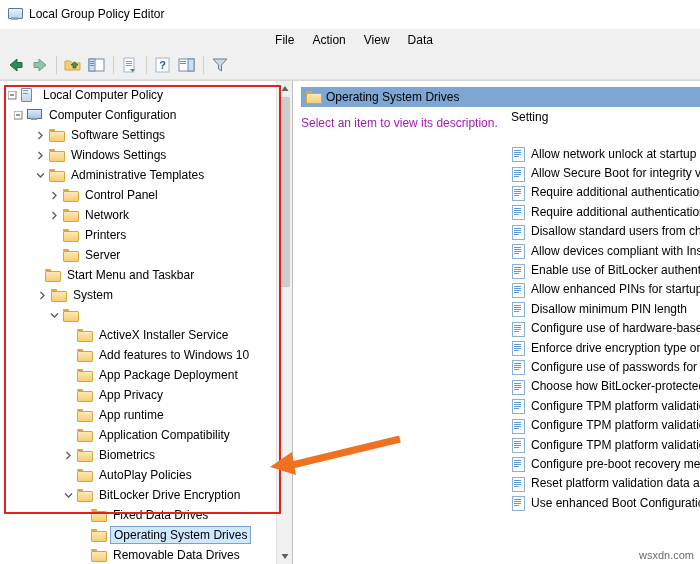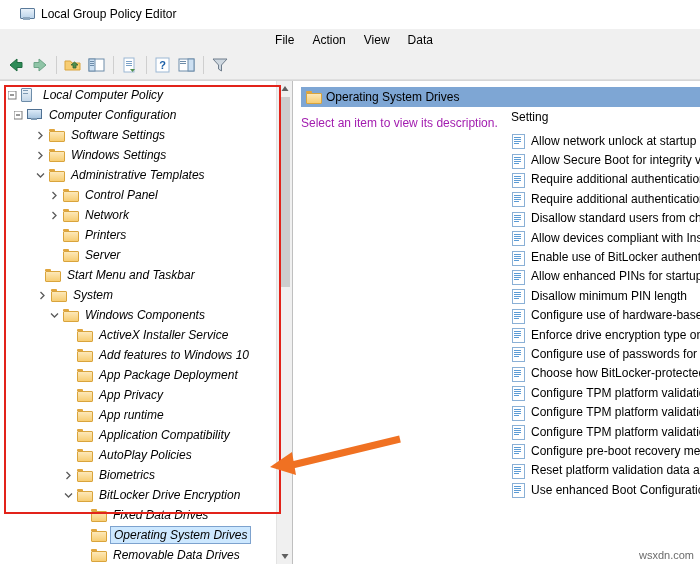--- a/index.html
+++ b/index.html
@@ -21,21 +21,21 @@
     inset: 0;
     display: flex;
     flex-direction: column;
     background: #f0f0f0;
   }
   
   .titlebar {
     height: 28px;
     display: flex;
     align-items: center;
-    padding-left: 19px;
+    padding-left: 7px;
     background: #ffffff;
     border-bottom: 1px solid #ffffff;
   }
   .title-icon {
     width: 16px;
     height: 16px;
     margin-right: 6px;
     position: relative;
     flex: none;
   }
@@ -110,21 +110,20 @@
     width: 292px;
     flex: none;
     position: relative;
     background: #ffffff;
     overflow: hidden;
     border-right: 1px solid #bfbfbf;
   }
   .tree {
     padding: 4px 0 0 0;
     position: relative;
-    font-style: italic;
   }
   .node {
     display: flex;
     align-items: center;
     height: 20px;
     white-space: nowrap;
     font-size: 12px;
     line-height: 20px;
   }
   .node .expander {
@@ -277,21 +276,21 @@
     top: 27px;
     right: 0;
     bottom: 0;
   }
   .setting-header {
     font-size: 12px;
     padding: 2px 0 3px 4px;
     color: #000;
   }
   .setting-list {
-    margin-top: 4px;
+    margin-top: 17px;
   }
   .setting-row {
     display: flex;
     align-items: center;
     height: 19.4px;
     white-space: nowrap;
     font-size: 12px;
     padding-left: 4px;
   }
   .doc-icon {
@@ -592,21 +591,20 @@
             <svg width="9" height="9" viewBox="0 0 9 9">
                 <path d="M1 2.5 L4.5 6 L8 2.5" fill="none" stroke="#5a5a5a" stroke-width="1.3"></path>
               </svg>
           </span>
           <span class="nicon">
               <span class="folder">
                 <span class="tab"></span>
                 <span class="body"></span>
               </span>
             </span>
-          <span class="label">Windows Components</span>
         </div>
 
         <div class="node" style="padding-left:60px">
           <span class="expander"></span>
           <span class="nicon">
               <span class="folder">
                 <span class="tab"></span>
                 <span class="body"></span>
               </span>
             </span>
@@ -662,43 +660,43 @@
           <span class="nicon">
               <span class="folder">
                 <span class="tab"></span>
                 <span class="body"></span>
               </span>
             </span>
           <span class="label">Application Compatibility</span>
         </div>
 
         <div class="node" style="padding-left:60px">
+          <span class="expander">
+            <svg width="9" height="9" viewBox="0 0 9 9">
+                <path d="M2.5 1 L6 4.5 L2.5 8" fill="none" stroke="#5a5a5a" stroke-width="1.3"></path>
+              </svg>
+          </span>
+          <span class="nicon">
+              <span class="folder">
+                <span class="tab"></span>
+                <span class="body"></span>
+              </span>
+            </span>
+          <span class="label">Biometrics</span>
+        </div>
+
+        <div class="node" style="padding-left:60px">
           <span class="expander"></span>
           <span class="nicon">
               <span class="folder">
                 <span class="tab"></span>
                 <span class="body"></span>
               </span>
             </span>
           <span class="label">AutoPlay Policies</span>
-        </div>
-
-        <div class="node" style="padding-left:60px">
-          <span class="expander">
-            <svg width="9" height="9" viewBox="0 0 9 9">
-                <path d="M2.5 1 L6 4.5 L2.5 8" fill="none" stroke="#5a5a5a" stroke-width="1.3"></path>
-              </svg>
-          </span>
-          <span class="nicon">
-              <span class="folder">
-                <span class="tab"></span>
-                <span class="body"></span>
-              </span>
-            </span>
-          <span class="label">Biometrics</span>
         </div>
 
         <div class="node" style="padding-left:60px">
           <span class="expander">
             <svg width="9" height="9" viewBox="0 0 9 9">
                 <path d="M1 2.5 L4.5 6 L8 2.5" fill="none" stroke="#5a5a5a" stroke-width="1.3"></path>
               </svg>
           </span>
           <span class="nicon">
               <span class="folder">

